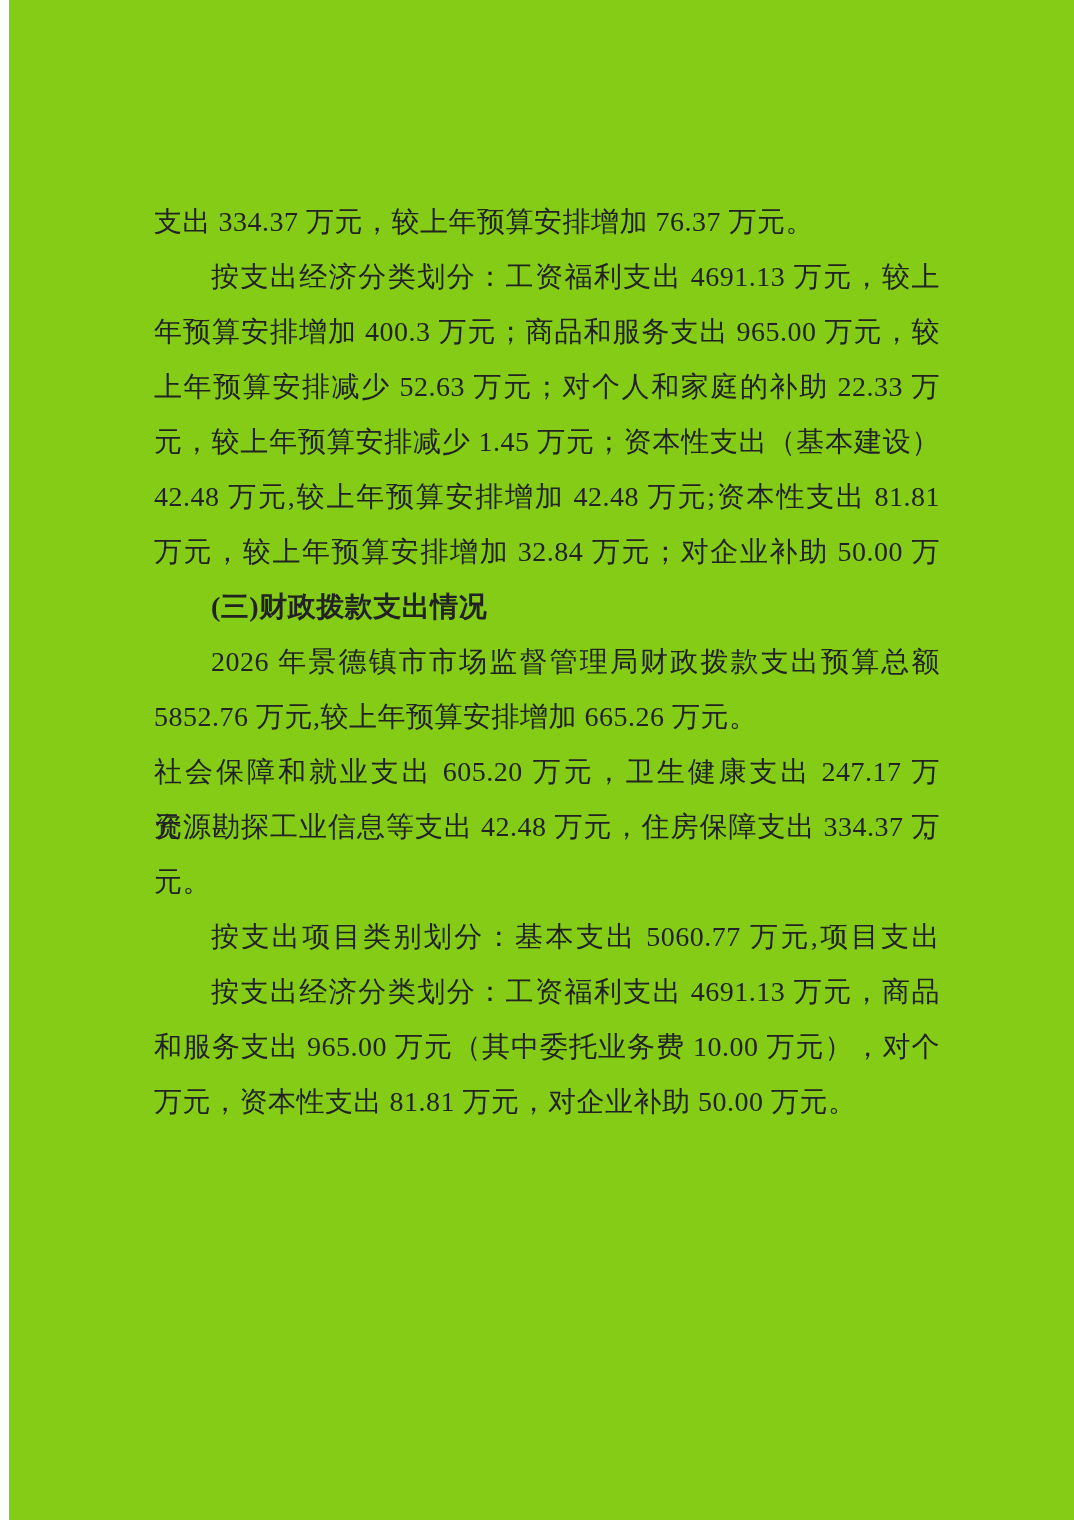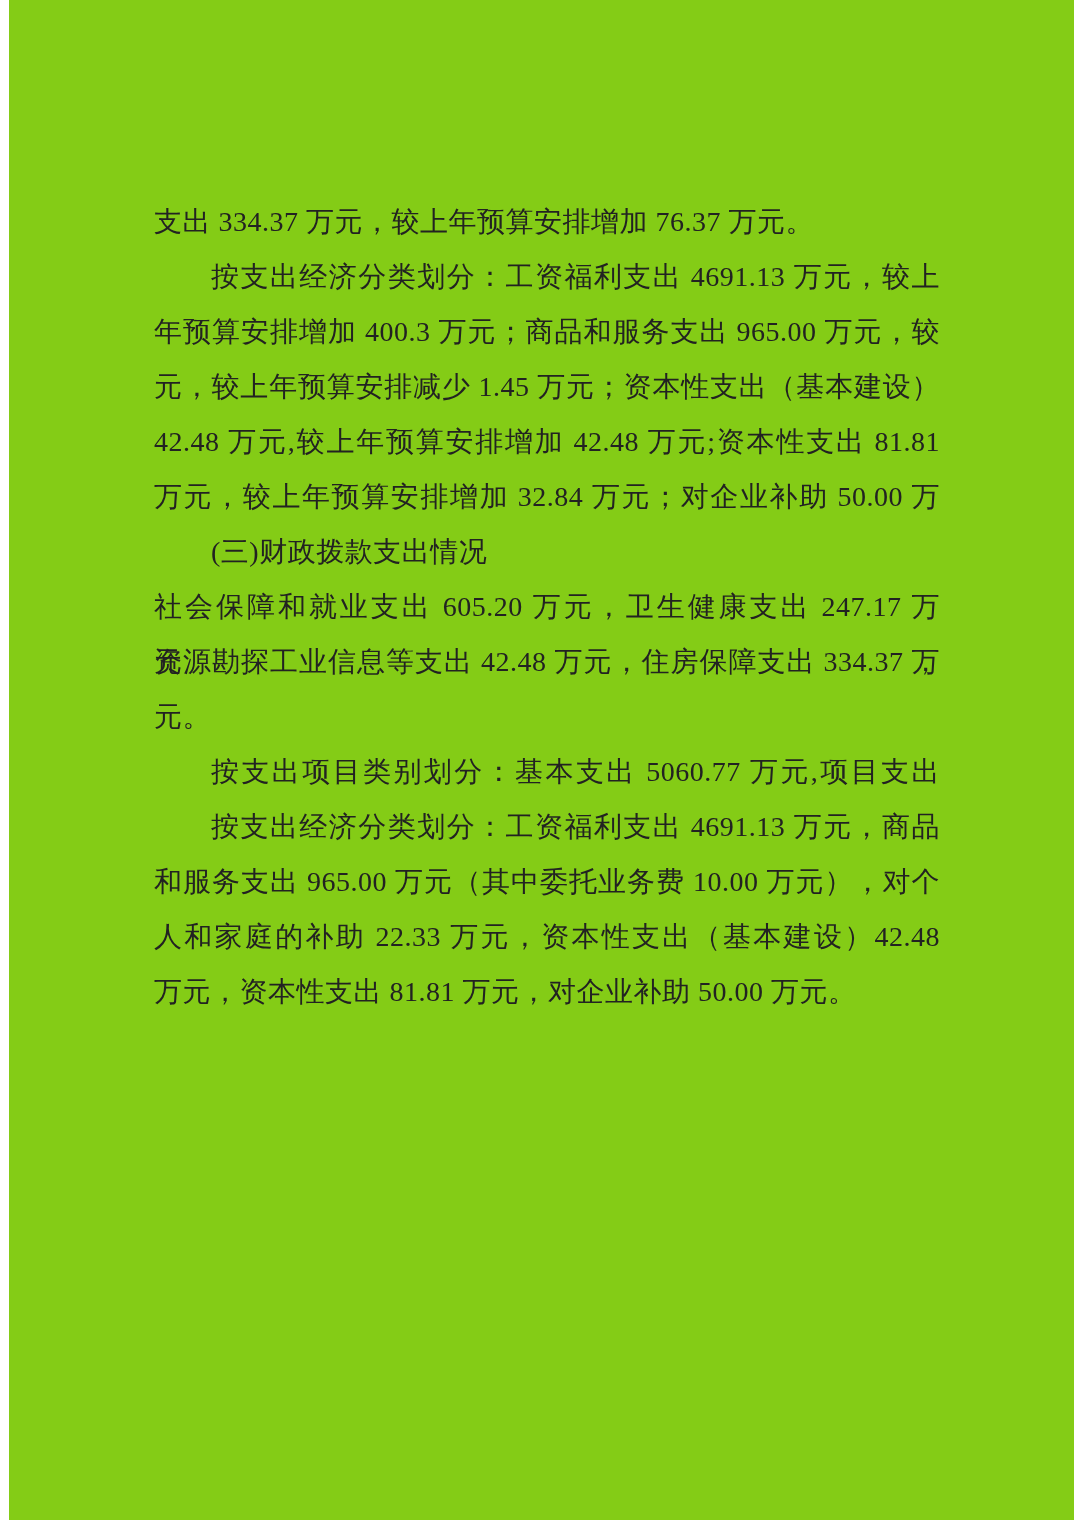--- a/index.html
+++ b/index.html
@@ -32,39 +32,41 @@
     letter-spacing: 0.5px;
   }
   .line.indent {
     text-indent: 57px;
   }
   .line.end {
     text-align: left;
     text-align-last: left;
   }
   .line.heading {
-    font-weight: 400;
+    font-weight: 700;
     text-align: right;
     text-align-last: left;
   }
 </style>
 </head>
 <body>
 
 <div class="page">
   <div class="text-block">
     <div class="line end">支出 334.37 万元，较上年预算安排增加 76.37 万元。</div>
     <div class="line indent">按支出经济分类划分：工资福利支出 4691.13 万元，较上</div>
     <div class="line">年预算安排增加 400.3 万元；商品和服务支出 965.00 万元，较</div>
+    <div class="line">上年预算安排减少 52.63 万元；对个人和家庭的补助 22.33 万</div>
     <div class="line">元，较上年预算安排减少 1.45 万元；资本性支出（基本建设）</div>
     <div class="line">42.48 万元,较上年预算安排增加 42.48 万元;资本性支出 81.81</div>
     <div class="line">万元，较上年预算安排增加 32.84 万元；对企业补助 50.00 万</div>
     <div class="line indent heading">(三)财政拨款支出情况</div>
+    <div class="line indent">2026 年景德镇市市场监督管理局财政拨款支出预算总额</div>
+    <div class="line end">5852.76 万元,较上年预算安排增加 665.26 万元。</div>
     <div class="line">社会保障和就业支出 605.20 万元，卫生健康支出 247.17 万元，</div>
     <div class="line">资源勘探工业信息等支出 42.48 万元，住房保障支出 334.37 万</div>
     <div class="line end">元。</div>
     <div class="line indent">按支出项目类别划分：基本支出 5060.77 万元,项目支出</div>
     <div class="line indent">按支出经济分类划分：工资福利支出 4691.13 万元，商品</div>
     <div class="line">和服务支出 965.00 万元（其中委托业务费 10.00 万元），对个</div>
-    <div class="line">人和家庭的补助 22.33 万元，资本性支出（基本建设）42.48</div>
     <div class="line end">万元，资本性支出 81.81 万元，对企业补助 50.00 万元。</div>
   </div>
 </div>
 
 </body></html>

